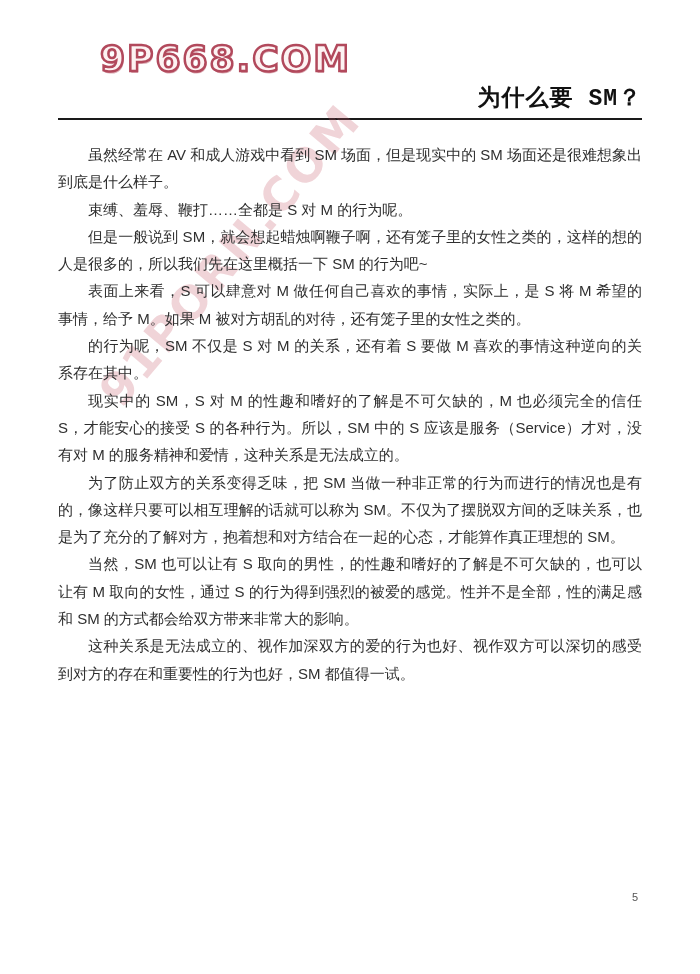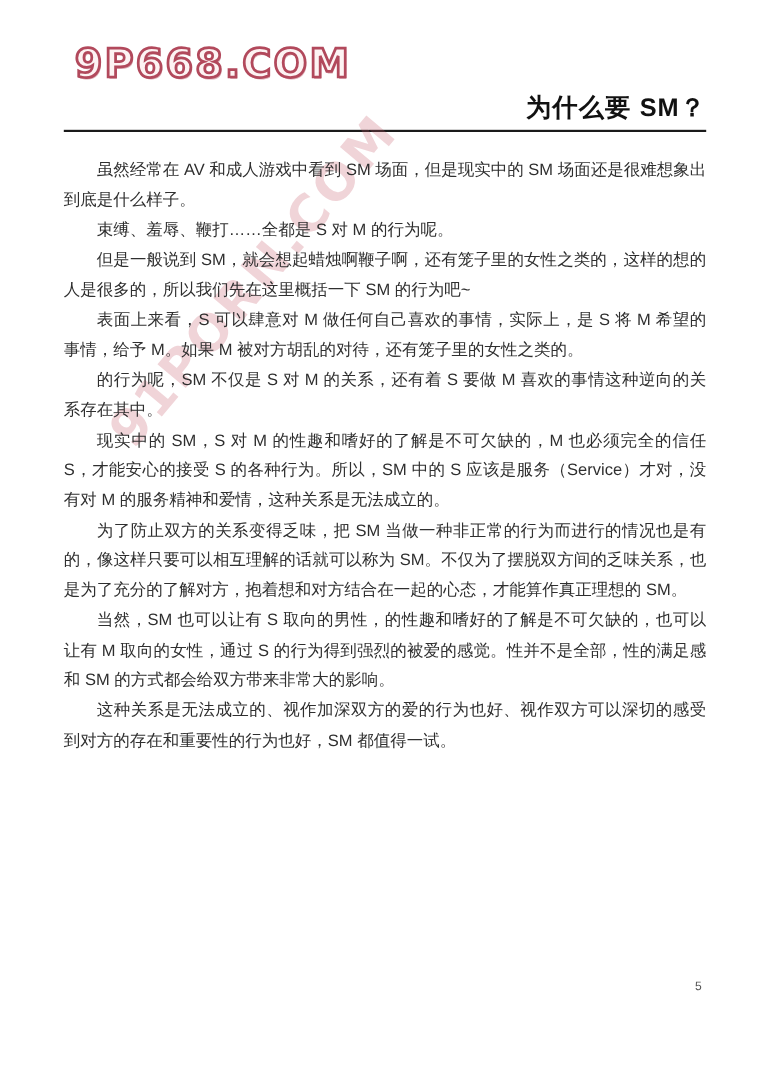--- a/index.html
+++ b/index.html
@@ -8,21 +8,21 @@
     position: relative;
     width: 700px;
     height: 974px;
     background: #ffffff;
     overflow: hidden;
     font-family: "Liberation Sans", sans-serif;
   }
   
   .wm-top {
     position: absolute;
-    left: 68px;
+    left: 100px;
     top: 38px;
     font-family: "DejaVu Sans", sans-serif;
     font-weight: bold;
     font-size: 36px;
     letter-spacing: 2px;
     color: #fdf3f3;
     -webkit-text-stroke: 2.5px #b2495c;
     text-shadow: 1px 2px 0 rgba(178, 73, 92, 0.45);
     white-space: nowrap;
     user-select: none;
@@ -45,20 +45,21 @@
     pointer-events: none;
   }
   .title {
     margin: 0 58px 0 58px;
     padding-top: 82px;
     text-align: right;
     font-size: 23px;
     font-weight: bold;
     color: #111111;
     letter-spacing: 1px;
+    font-family: Liberation Mono, monospace;
   }
   .title-rule {
     margin: 5px 58px 0 58px;
     height: 2px;
     background: #1a1a1a;
   }
   .body-text {
     position: relative;
     margin: 21px 58px 0 58px;
     font-size: 15px;

